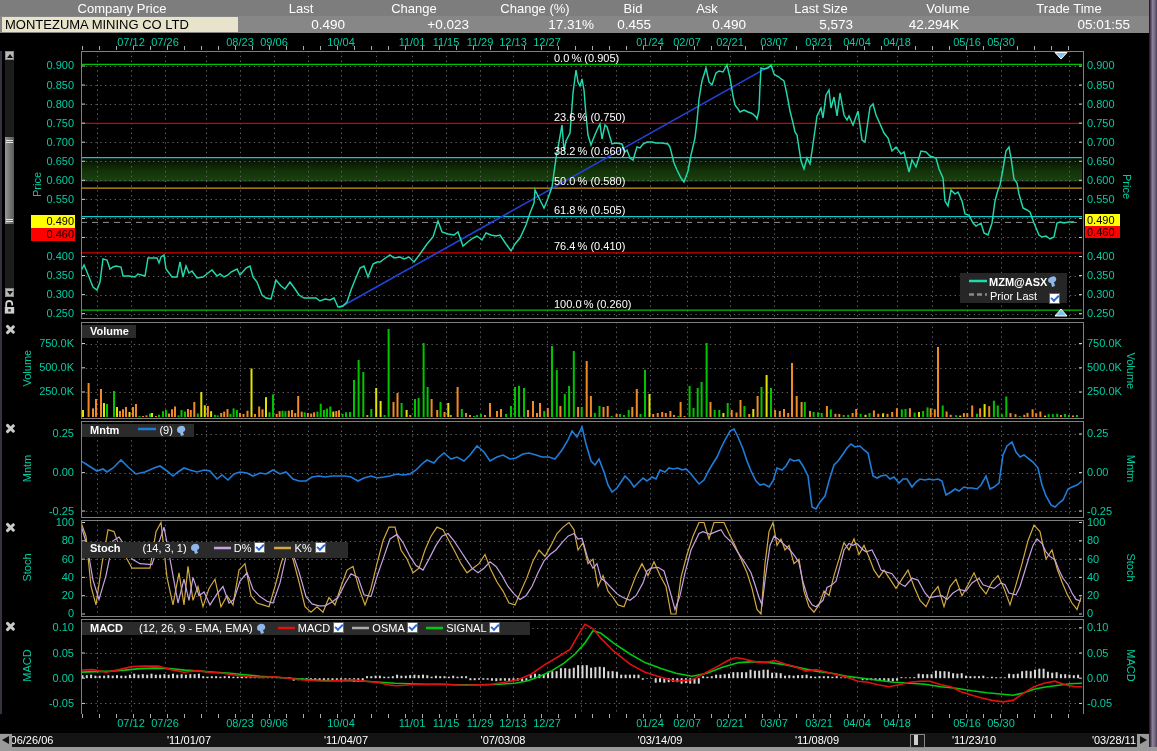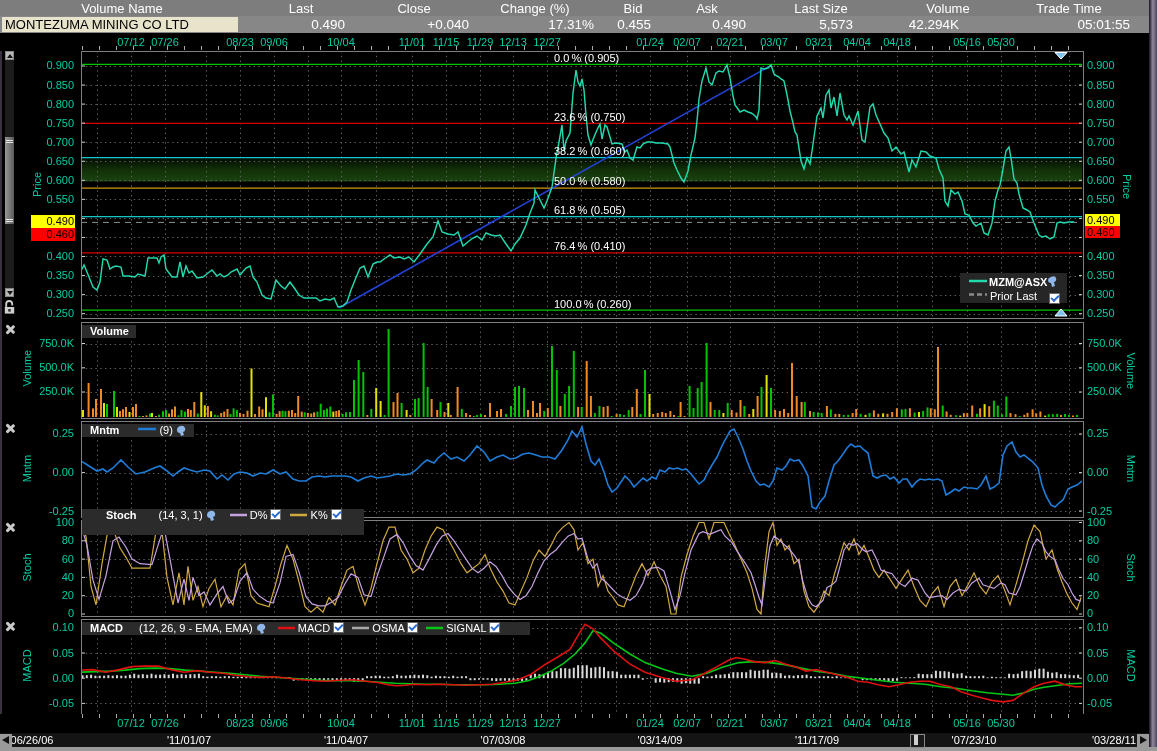--- a/index.html
+++ b/index.html
@@ -12,32 +12,32 @@
 .cb:after{content:"";position:absolute;left:1px;top:1px;width:6px;height:3px;border-left:2px solid #2b6bd4;border-bottom:2px solid #2b6bd4;transform:rotate(-45deg);}
 .x{position:absolute;width:9px;height:9px;left:5px;}
 .x:before,.x:after{content:"";position:absolute;left:4px;top:-1px;height:11px;width:2.5px;background:#c9c9c9;border-radius:1px;}
 .x:before{transform:rotate(45deg);}.x:after{transform:rotate(-45deg);}
 </style></head><body>
 <div class="a" style="left:1149px;top:0;width:8px;height:751px;background:linear-gradient(90deg,#191021 0%,#473c52 18%,#8d8399 45%,#786d87 70%,#4a4156 100%);"></div>
 <div class="a" style="left:0;top:747px;width:1157px;height:4px;background:#9a9a9a;"></div>
 <div class="a" style="left:0;top:0;width:2px;height:747px;background:#3a3140;"></div>
 <div class="a" style="left:0;top:0;width:1149px;height:16px;background:#7d7d7d;"></div>
 <div class="a" style="left:0;top:16px;width:1149px;height:17px;background:#878787;"></div>
-<div class="a" style="left:32px;top:1px;width:180px;text-align:center;color:#fff;font-size:13px;line-height:15px;">Volume Name</div>
+<div class="a" style="left:32px;top:1px;width:180px;text-align:center;color:#fff;font-size:13px;line-height:15px;">Company Price</div>
 <div class="a" style="left:211px;top:1px;width:180px;text-align:center;color:#fff;font-size:13px;line-height:15px;">Last</div>
-<div class="a" style="left:324px;top:1px;width:180px;text-align:center;color:#fff;font-size:13px;line-height:15px;">Close</div>
+<div class="a" style="left:324px;top:1px;width:180px;text-align:center;color:#fff;font-size:13px;line-height:15px;">Change</div>
 <div class="a" style="left:445px;top:1px;width:180px;text-align:center;color:#fff;font-size:13px;line-height:15px;">Change (%)</div>
 <div class="a" style="left:543px;top:1px;width:180px;text-align:center;color:#fff;font-size:13px;line-height:15px;">Bid</div>
 <div class="a" style="left:617px;top:1px;width:180px;text-align:center;color:#fff;font-size:13px;line-height:15px;">Ask</div>
 <div class="a" style="left:731px;top:1px;width:180px;text-align:center;color:#fff;font-size:13px;line-height:15px;">Last Size</div>
 <div class="a" style="left:858px;top:1px;width:180px;text-align:center;color:#fff;font-size:13px;line-height:15px;">Volume</div>
 <div class="a" style="left:979px;top:1px;width:180px;text-align:center;color:#fff;font-size:13px;line-height:15px;">Trade Time</div>
 <div class="a" style="left:2px;top:17px;width:233px;height:15px;background:#e8e4cb;color:#000;font-size:13px;line-height:15px;padding-left:3px;">MONTEZUMA MINING CO LTD</div>
 <div class="a" style="left:225px;top:17px;width:120px;text-align:right;color:#fff;font-size:13.5px;line-height:16px;">0.490</div>
-<div class="a" style="left:349px;top:17px;width:120px;text-align:right;color:#fff;font-size:13.5px;line-height:16px;">+0.040</div>
+<div class="a" style="left:349px;top:17px;width:120px;text-align:right;color:#fff;font-size:13.5px;line-height:16px;">+0.023</div>
 <div class="a" style="left:474px;top:17px;width:120px;text-align:right;color:#fff;font-size:13.5px;line-height:16px;">17.31%</div>
 <div class="a" style="left:531px;top:17px;width:120px;text-align:right;color:#fff;font-size:13.5px;line-height:16px;">0.455</div>
 <div class="a" style="left:626px;top:17px;width:120px;text-align:right;color:#fff;font-size:13.5px;line-height:16px;">0.490</div>
 <div class="a" style="left:733px;top:17px;width:120px;text-align:right;color:#fff;font-size:13.5px;line-height:16px;">5,573</div>
 <div class="a" style="left:839px;top:17px;width:120px;text-align:right;color:#fff;font-size:13.5px;line-height:16px;">42.294K</div>
 <div class="a" style="left:1010px;top:17px;width:120px;text-align:right;color:#fff;font-size:13.5px;line-height:16px;">05:01:55</div>
 <div class="a" style="left:0;top:33px;width:1149px;height:18px;background:#000;"></div>
 <div class="lbl" style="left:114px;top:37px;width:34px;text-align:center;">07/12</div>
 <div class="lbl" style="left:148px;top:37px;width:34px;text-align:center;">07/26</div>
 <div class="lbl" style="left:223px;top:37px;width:34px;text-align:center;">08/23</div>
@@ -654,21 +654,21 @@
     <line x1="1079" y1="559.1" x2="1083" y2="559.1" stroke="#cfcfcf" stroke-width="1"></line>
     <line x1="81" y1="577.4" x2="85" y2="577.4" stroke="#cfcfcf" stroke-width="1"></line>
     <line x1="1079" y1="577.4" x2="1083" y2="577.4" stroke="#cfcfcf" stroke-width="1"></line>
     <line x1="81" y1="595.7" x2="85" y2="595.7" stroke="#cfcfcf" stroke-width="1"></line>
     <line x1="1079" y1="595.7" x2="1083" y2="595.7" stroke="#cfcfcf" stroke-width="1"></line>
     <line x1="81" y1="614" x2="85" y2="614" stroke="#cfcfcf" stroke-width="1"></line>
     <line x1="1079" y1="614" x2="1083" y2="614" stroke="#cfcfcf" stroke-width="1"></line>
     <polyline points="81.0,522.5 86.0,536.2 91.0,586.5 96.0,604.9 102.0,563.7 108.0,529.8 114.0,531.6 120.0,548.1 126.0,557.3 132.0,568.2 140.0,568.2 150.0,568.2 156.0,531.6 161.0,522.5 167.0,577.4 173.0,604.9 179.0,572.8 184.0,604.9 188.0,566.4 193.0,600.3 198.0,586.5 203.0,606.7 209.0,588.4 215.0,579.2 221.0,606.7 227.0,595.7 233.0,604.9 239.0,570.1 245.0,563.7 251.0,595.7 257.0,603.0 263.0,604.9 269.0,606.7 275.0,586.5 281.0,563.7 287.0,545.4 293.0,559.1 299.0,582.0 305.0,606.7 311.0,612.2 317.0,606.7 323.0,612.2 329.0,597.5 335.0,604.9 341.0,586.5 347.0,570.1 353.0,566.4 359.0,588.4 365.0,604.9 371.0,588.4 377.0,563.7 383.0,540.8 389.0,527.1 395.0,527.1 401.0,550.0 407.0,559.1 413.0,572.8 419.0,568.2 425.0,550.0 431.0,536.2 437.0,527.1 443.0,529.8 449.0,540.8 455.0,551.8 461.0,563.7 467.0,572.8 473.0,568.2 479.0,563.7 485.0,554.5 491.0,570.1 497.0,582.0 503.0,591.1 509.0,603.0 515.0,604.9 521.0,591.1 527.0,577.4 533.0,560.9 539.0,550.0 545.0,556.4 551.0,545.4 557.0,533.5 563.0,527.1 569.0,522.5 574.0,529.8 578.0,550.0 583.0,542.6 588.0,563.7 593.0,559.1 598.0,586.5 603.0,575.6 608.0,591.1 613.0,597.5 618.0,604.9 624.0,606.7 630.0,591.1 636.0,575.6 642.0,563.7 648.0,575.6 654.0,561.8 660.0,575.6 666.0,586.5 671.0,614.0 676.0,614.0 681.0,577.4 687.0,554.5 693.0,536.2 699.0,522.5 704.0,522.5 709.0,539.0 714.0,522.5 719.0,522.5 724.0,522.5 729.0,533.5 735.0,545.4 741.0,559.1 747.0,572.8 752.0,588.4 757.0,609.4 761.0,614.0 765.0,563.7 769.0,531.6 773.0,522.5 777.0,545.4 781.0,539.0 785.0,550.0 789.0,545.4 794.0,563.7 799.0,559.1 804.0,591.1 809.0,606.7 814.0,612.2 819.0,604.9 824.0,591.1 829.0,595.7 834.0,575.6 839.0,559.1 844.0,542.6 849.0,550.0 854.0,539.0 859.0,554.5 864.0,545.4 869.0,557.3 874.0,570.1 879.0,577.4 884.0,570.1 890.0,579.2 896.0,588.4 902.0,579.2 908.0,570.1 914.0,586.5 920.0,600.3 926.0,606.7 932.0,593.9 938.0,586.5 944.0,606.7 950.0,586.5 956.0,579.2 962.0,595.7 968.0,584.7 974.0,572.8 980.0,586.5 986.0,593.9 992.0,582.0 998.0,575.6 1004.0,588.4 1010.0,604.9 1016.0,584.7 1022.0,563.7 1028.0,540.8 1034.0,525.2 1040.0,531.6 1046.0,559.1 1052.0,550.0 1057.0,568.2 1062.0,582.0 1067.0,593.9 1072.0,603.0 1077.0,609.4 1081.0,597.5" fill="none" stroke="#d2a93f" stroke-width="1.2"></polyline>
     <polyline points="81.0,525.2 87.0,545.4 93.0,580.1 99.0,599.4 106.0,575.6 113.0,540.8 119.0,537.1 126.0,547.2 132.0,559.1 140.0,563.7 152.0,564.6 158.0,545.4 164.0,527.1 170.0,559.1 178.0,603.0 184.0,579.2 189.0,600.3 193.0,577.4 199.0,595.7 204.0,592.0 210.0,604.9 217.0,593.9 223.0,586.5 229.0,603.0 234.0,599.4 240.0,581.1 247.0,572.8 253.0,589.3 260.0,596.6 267.0,601.2 273.0,603.0 280.0,582.9 286.0,556.4 293.0,554.5 299.0,571.9 306.0,596.6 312.0,603.9 319.0,605.8 325.0,605.8 332.0,602.1 338.0,597.5 345.0,583.8 351.0,573.7 358.0,577.4 364.0,594.8 371.0,596.6 377.0,576.5 384.0,556.4 390.0,539.0 397.0,534.4 403.0,542.6 410.0,556.4 416.0,565.5 423.0,570.1 429.0,559.1 436.0,545.4 442.0,536.2 448.0,533.5 454.0,540.8 460.0,550.0 466.0,559.1 472.0,568.2 478.0,572.8 484.0,568.2 490.0,561.8 496.0,566.4 502.0,575.6 508.0,586.5 514.0,593.9 520.0,599.4 526.0,595.7 532.0,586.5 538.0,572.8 544.0,560.9 550.0,554.5 556.0,550.0 562.0,542.6 568.0,536.2 574.0,533.5 578.0,539.0 582.0,538.1 588.0,559.1 593.0,568.2 597.0,563.7 601.0,578.3 606.0,582.0 610.0,586.5 617.0,593.9 623.0,597.5 630.0,600.3 636.0,595.7 643.0,582.9 647.0,571.0 651.0,568.2 658.0,567.3 664.0,571.0 670.0,591.1 675.0,609.4 680.0,595.7 685.0,572.8 691.0,550.0 699.0,533.5 703.0,531.6 710.0,534.4 716.0,531.6 721.0,529.8 725.0,536.2 732.0,542.6 738.0,552.7 745.0,562.8 751.0,572.8 755.0,584.7 759.0,597.5 762.0,604.9 766.0,572.8 770.0,545.4 774.0,536.2 778.0,539.0 782.0,542.6 786.0,546.3 790.0,550.0 795.0,556.4 799.0,562.8 803.0,582.0 808.0,598.4 812.0,604.9 816.0,606.7 823.0,600.3 827.0,587.5 831.0,585.6 836.0,581.1 840.0,566.4 844.0,550.0 849.0,543.5 853.0,545.4 857.0,543.5 862.0,549.0 866.0,551.8 872.0,550.0 877.0,560.0 881.0,570.1 886.0,571.9 892.0,573.7 899.0,582.9 905.0,586.5 912.0,578.3 918.0,580.1 925.0,593.0 929.0,597.5 935.0,596.6 942.0,595.7 947.0,599.4 953.0,593.0 959.0,589.3 966.0,591.1 972.0,582.9 979.0,578.3 983.0,584.7 988.0,586.5 994.0,588.4 1001.0,582.9 1005.0,584.7 1009.0,593.0 1016.0,594.8 1020.0,586.5 1024.0,573.7 1029.0,557.3 1033.0,545.4 1037.0,539.0 1042.0,543.5 1046.0,551.8 1050.0,556.4 1055.0,560.0 1059.0,570.1 1063.0,578.3 1068.0,584.7 1072.0,593.0 1076.0,599.4 1081.0,601.2" fill="none" stroke="#c6a2e2" stroke-width="1.2"></polyline>
   </svg>
-<div class="tbox" style="left:82px;top:509px;width:258px;height:26px;padding:0 0 0 24px;"><b>Stoch</b><span style="display:inline-block;width:22px;"></span>(14, 3, 1) <svg width="10" height="11" style="vertical-align:-2px;">
+<div class="tbox" style="left:82px;top:542px;width:258px;height:16px;padding:0 0 0 8px;"><b>Stoch</b><span style="display:inline-block;width:22px;"></span>(14, 3, 1) <svg width="10" height="11" style="vertical-align:-2px;">
       <path d="M4 1 q4 -1 5 2 q1 3 -2 4 l1 3 -3 1 -1 -3 q-3 0 -3 -3 q0 -3 3 -4z" fill="#8fb6e8"></path>
     </svg><span style="display:inline-block;width:14px;"></span><svg width="17" height="8">
       <line x1="0" y1="4" x2="17" y2="4" stroke="#c6a2e2" stroke-width="2.5"></line>
     </svg> D% <span class="cb"></span><span style="display:inline-block;width:9px;"></span><svg width="17" height="8">
       <line x1="0" y1="4" x2="17" y2="4" stroke="#d2a93f" stroke-width="2.5"></line>
     </svg> K% <span class="cb"></span></div>
 <div class="lbl" style="left:34px;top:517px;width:40px;text-align:right;">100</div>
 <div class="lbl" style="left:1087px;top:517px;width:44px;">100</div>
 <div class="lbl" style="left:34px;top:535px;width:40px;text-align:right;">80</div>
 <div class="lbl" style="left:1087px;top:535px;width:44px;">80</div>
@@ -1057,22 +1057,22 @@
 <div class="a" style="left:1017px;top:714px;width:1px;height:4px;background:#aaa;"></div>
 <div class="a" style="left:1034px;top:714px;width:1px;height:4px;background:#aaa;"></div>
 <div class="a" style="left:1051px;top:714px;width:1px;height:4px;background:#aaa;"></div>
 <div class="a" style="left:1068px;top:714px;width:1px;height:4px;background:#aaa;"></div>
 <div class="a" style="left:0;top:733px;width:1149px;height:14px;background:#141414;"></div>
 <div class="a" style="left:-13px;top:734px;width:90px;text-align:center;color:#fff;font-size:11px;line-height:13px;">06/26/06</div>
 <div class="a" style="left:144px;top:734px;width:90px;text-align:center;color:#fff;font-size:11px;line-height:13px;">'11/01/07</div>
 <div class="a" style="left:301px;top:734px;width:90px;text-align:center;color:#fff;font-size:11px;line-height:13px;">'11/04/07</div>
 <div class="a" style="left:458px;top:734px;width:90px;text-align:center;color:#fff;font-size:11px;line-height:13px;">'07/03/08</div>
 <div class="a" style="left:615px;top:734px;width:90px;text-align:center;color:#fff;font-size:11px;line-height:13px;">'03/14/09</div>
-<div class="a" style="left:772px;top:734px;width:90px;text-align:center;color:#fff;font-size:11px;line-height:13px;">'11/17/09</div>
-<div class="a" style="left:929px;top:734px;width:90px;text-align:center;color:#fff;font-size:11px;line-height:13px;">'07/23/10</div>
+<div class="a" style="left:772px;top:734px;width:90px;text-align:center;color:#fff;font-size:11px;line-height:13px;">'11/08/09</div>
+<div class="a" style="left:929px;top:734px;width:90px;text-align:center;color:#fff;font-size:11px;line-height:13px;">'11/23/10</div>
 <div class="a" style="left:1046px;top:734px;width:90px;text-align:right;color:#fff;font-size:11px;line-height:13px;">'03/28/11</div>
 <div class="a" style="left:910px;top:734px;width:13px;height:12px;background:#1a1a1a;border:1px solid #888;"></div>
 <div class="a" style="left:914px;top:735px;width:4px;height:10px;background:#cfcfcf;"></div>
 <div class="a" style="left:0;top:734px;width:12px;height:13px;background:#9a9a9a;"></div>
 <div class="a" style="left:2px;top:736px;width:0;height:0;border-top:4px solid transparent;border-bottom:4px solid transparent;border-right:7px solid #111;"></div>
 <div class="a" style="left:1137px;top:734px;width:12px;height:13px;background:#9a9a9a;"></div>
 <div class="a" style="left:1140px;top:736px;width:0;height:0;border-top:4px solid transparent;border-bottom:4px solid transparent;border-left:7px solid #111;"></div>
 <div class="a" style="left:5px;top:60px;width:9px;height:228px;background:#1c1c1c;"></div>
 <div class="a" style="left:5px;top:51px;width:9px;height:9px;background:#b9b9b9;border:1px solid #888;box-sizing:border-box;"></div>
 <div class="a" style="left:7px;top:54px;width:0;height:0;border-left:3px solid transparent;border-right:3px solid transparent;border-bottom:4px solid #111;"></div>

